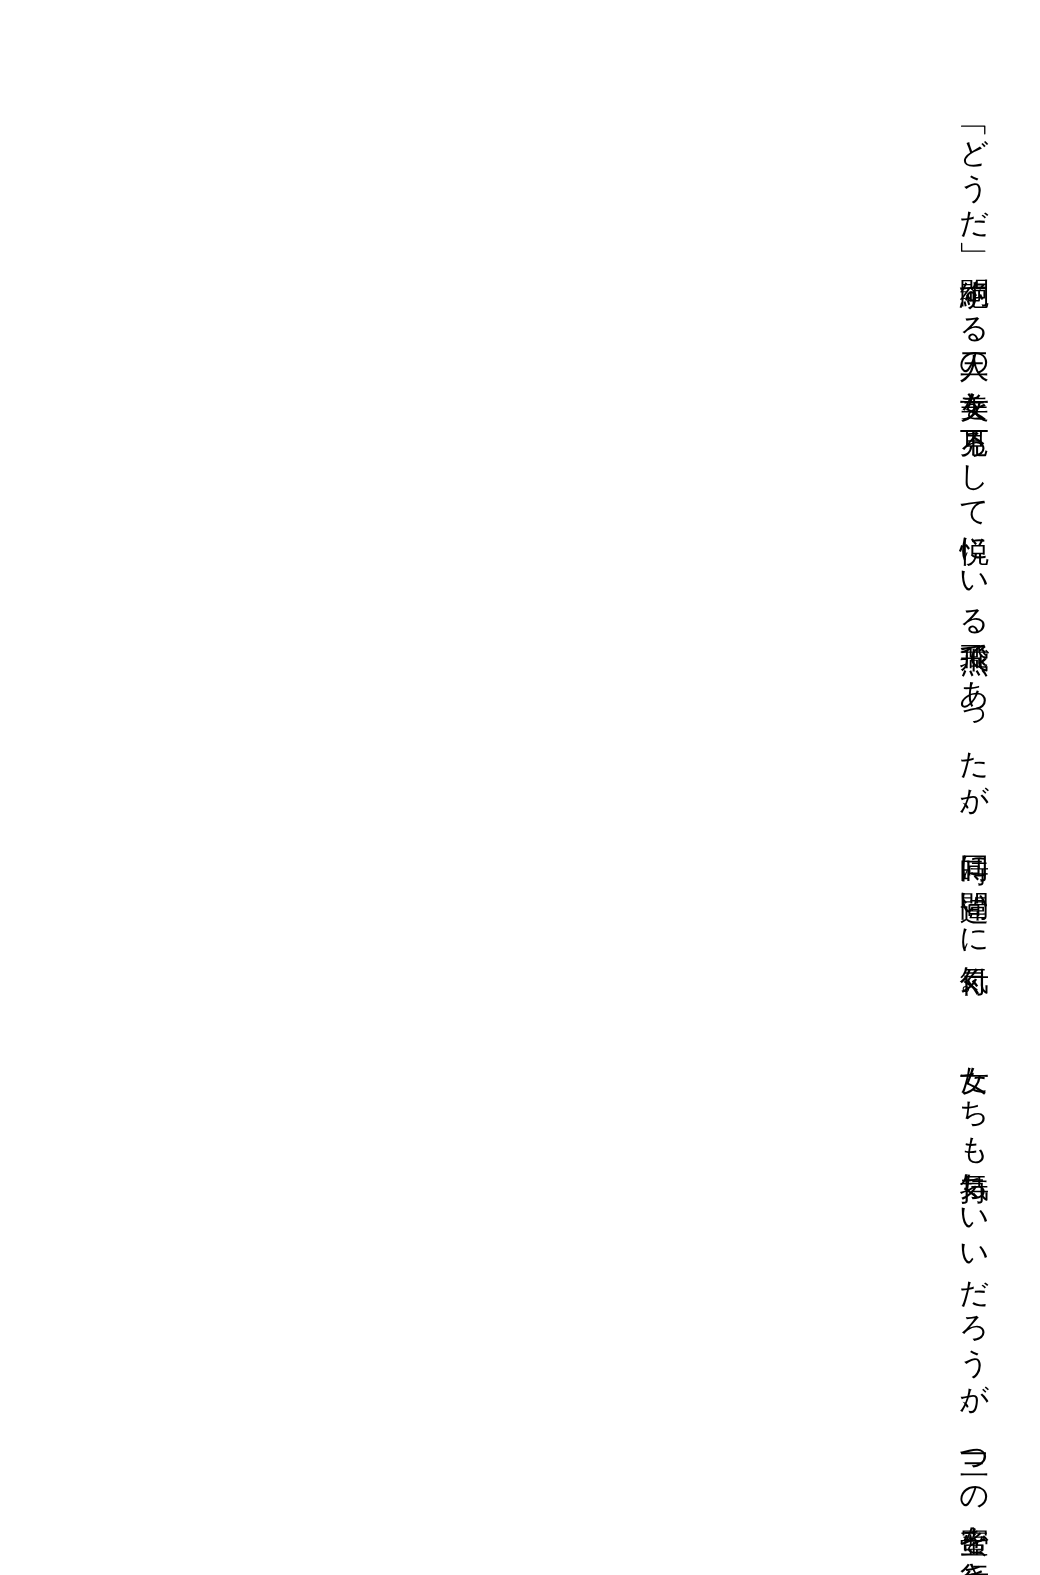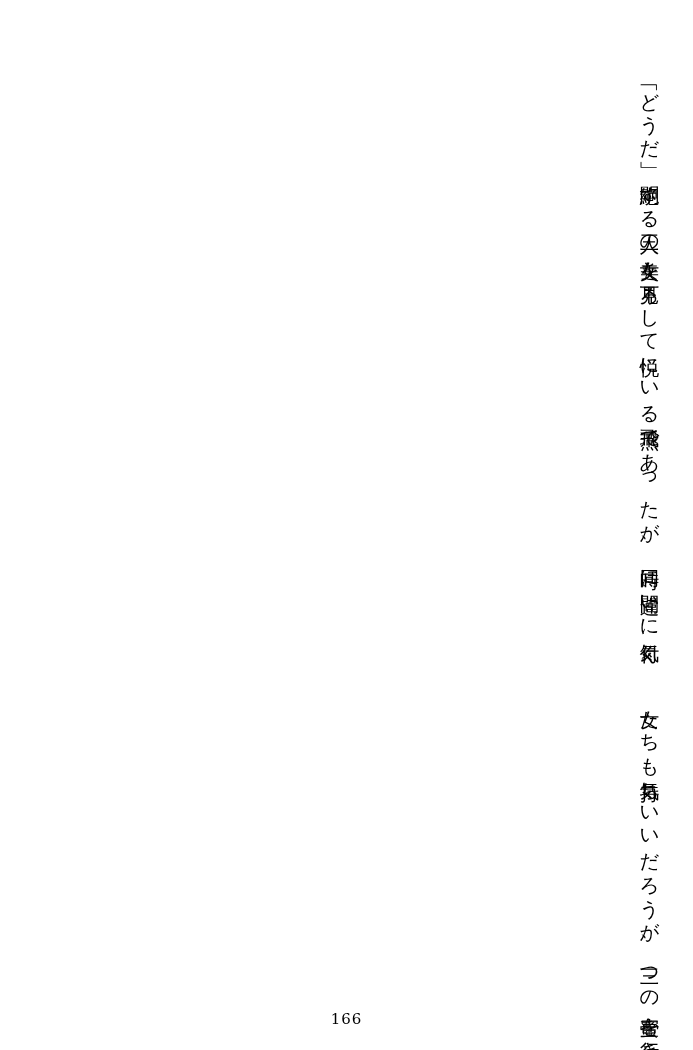--- a/index.html
+++ b/index.html
@@ -75,15 +75,14 @@
 
 <div class="page">
 
   <div class="text-body">
     <div class="line indent">「どうだ」</div>
     <div class="line">　悶絶する三人の美女を見下ろして悦にいる飛燕であったが、同時に間違いに気付く。</div>
     <div class="line">　女たちも気持ちいいだろうが、三つの蜜壺を行き来する男は、女の三倍の刺激を受けて</div>
 
   </div>
 
-  <div class="folio">166</div>
 
 </div>
 
 </body></html>

